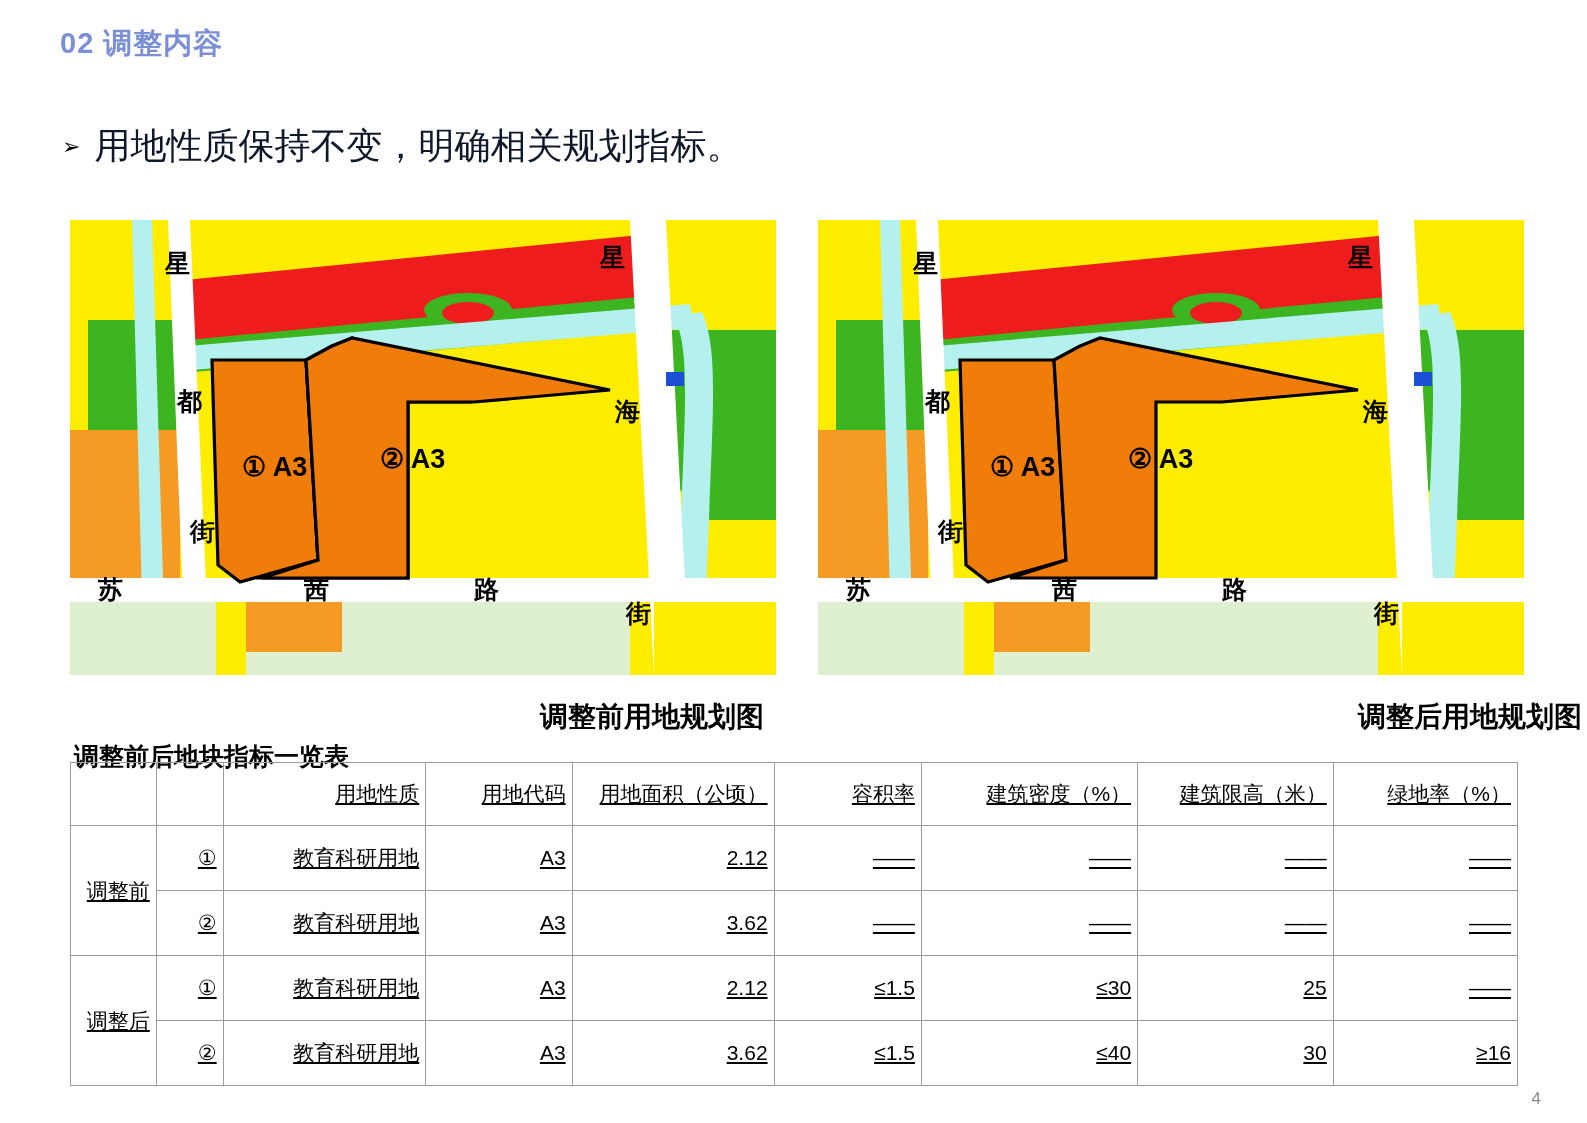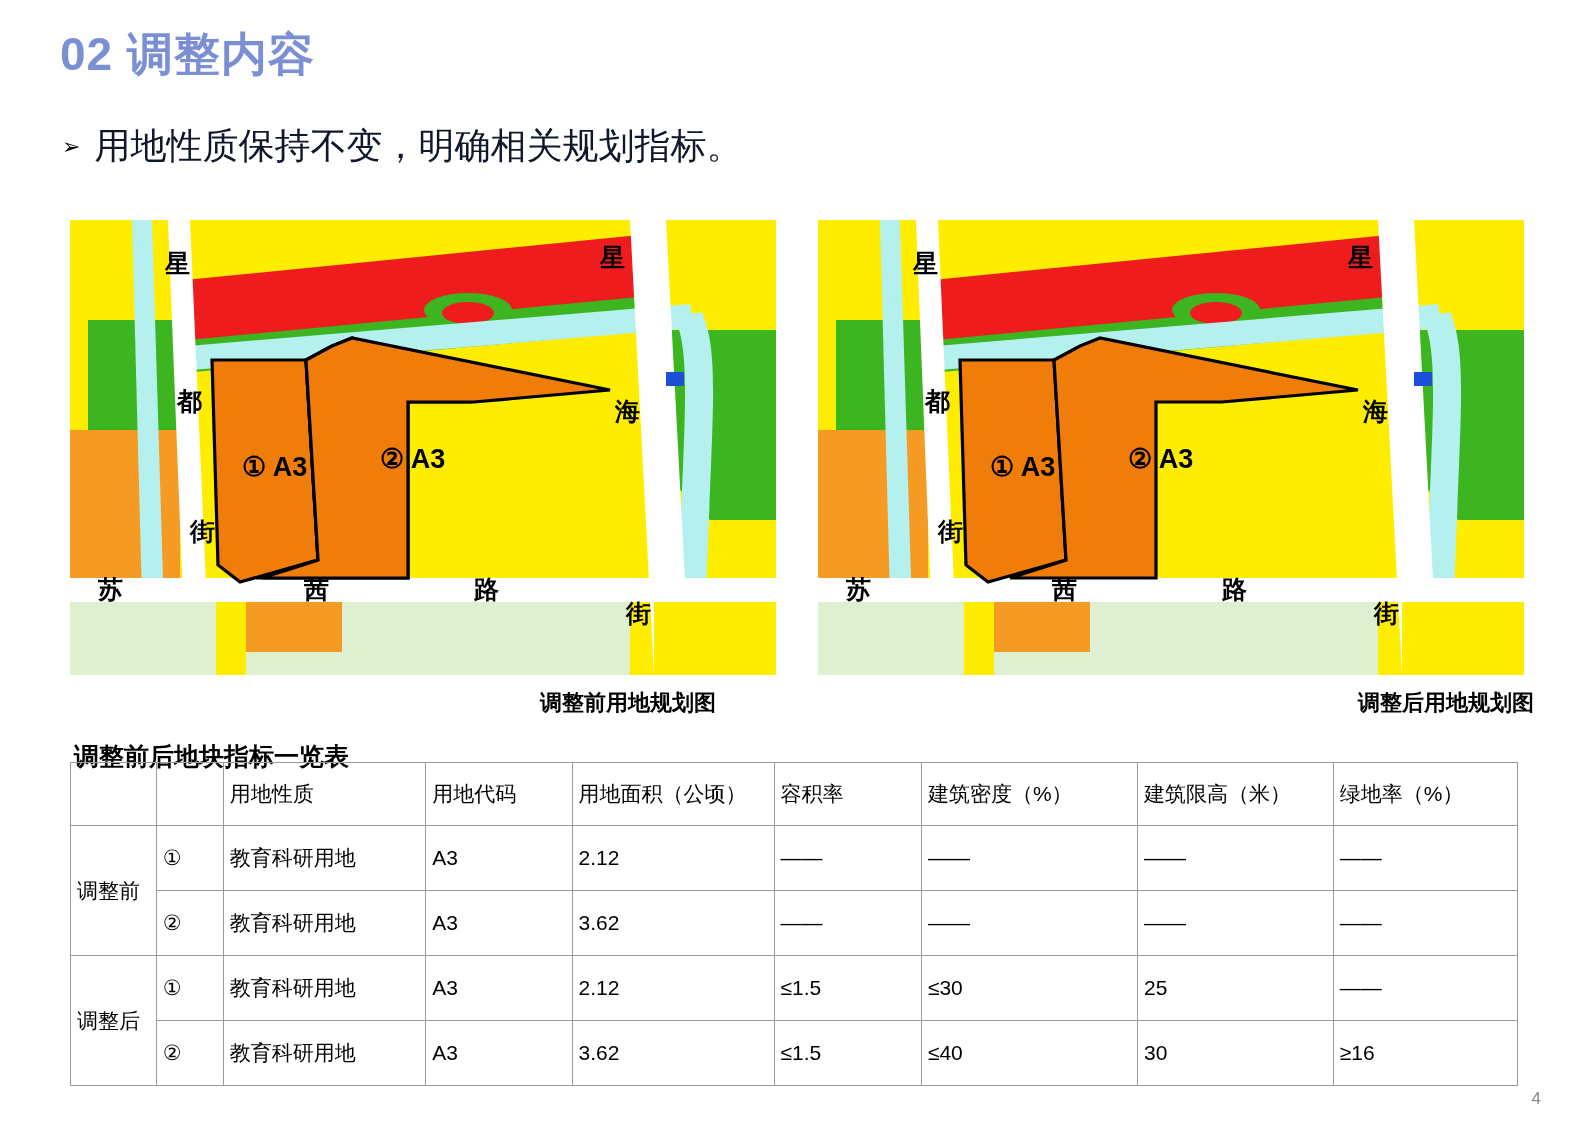--- a/index.html
+++ b/index.html
@@ -14,21 +14,21 @@
     font-family: "Liberation Sans", sans-serif;
     color: #000;
     overflow: hidden;
   }
 
   
   #slide-title {
     position: absolute;
     left: 60px;
     top: 24px;
-    font-size: 46px;
+    font-size: 29px;
     font-weight: bold;
     color: #7b8fd4;
     letter-spacing: 1px;
   }
 
   #bullet-row {
     position: absolute;
     left: 62px;
     top: 122px;
     display: flex;
@@ -53,23 +53,24 @@
     width: 706px;
     height: 455px;
     overflow: hidden;
     background: #ffffff;
   }
   #map-before { left: 70px; }
   #map-after  { left: 818px; }
 
   .map-caption {
     position: absolute;
-    font-size: 22px;
+    font-size: 28px;
     font-weight: bold;
     color: #000;
+    margin-top: 10px;
   }
   #caption-before { left: 540px; top: 688px; }
   #caption-after  { left: 1358px; top: 688px; }
 
   .map-svg { display: block; }
 
   .map-label {
     font-family: "Liberation Sans", sans-serif;
     font-weight: bold;
     font-size: 25px;
@@ -94,25 +95,26 @@
   #indicator-table {
     position: absolute;
     left: 70px;
     top: 762px;
     width: 1448px;
     border-collapse: collapse;
     font-size: 21px;
   }
   #indicator-table td, #indicator-table th {
     border: 1px solid #9a9a9a;
-    text-align: left;
+    text-align: right;
     font-weight: normal;
     padding: 6px;
     height: 52px;
     color: #000;
+    text-decoration: underline;
   }
   #indicator-table thead td { height: 50px; }
   .col-group { width: 76px; }
   .col-idx   { width: 56px; }
   .col-nature{ width: 200px; }
   .col-code  { width: 140px; margin-top: 20px; }
   .col-area  { width: 198px; }
   .col-far   { width: 140px; }
   .col-dens  { width: 212px; }
   .col-hgt   { width: 190px; }

